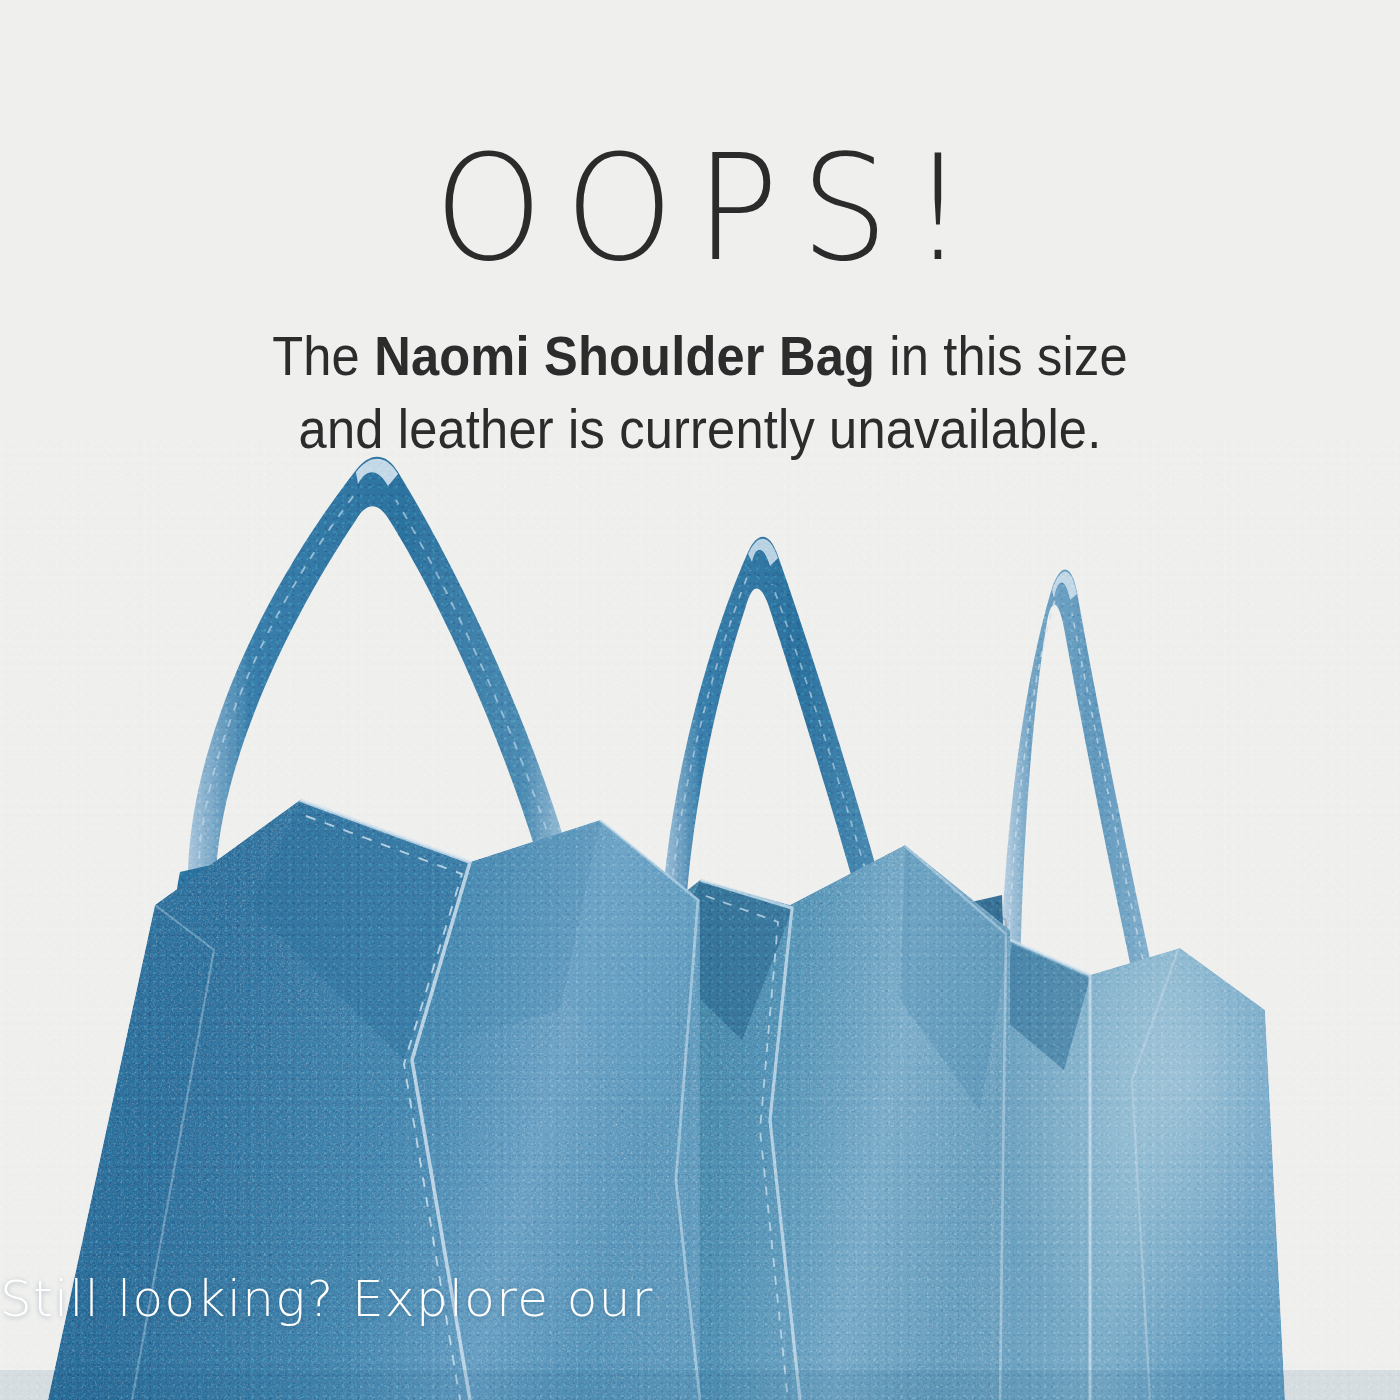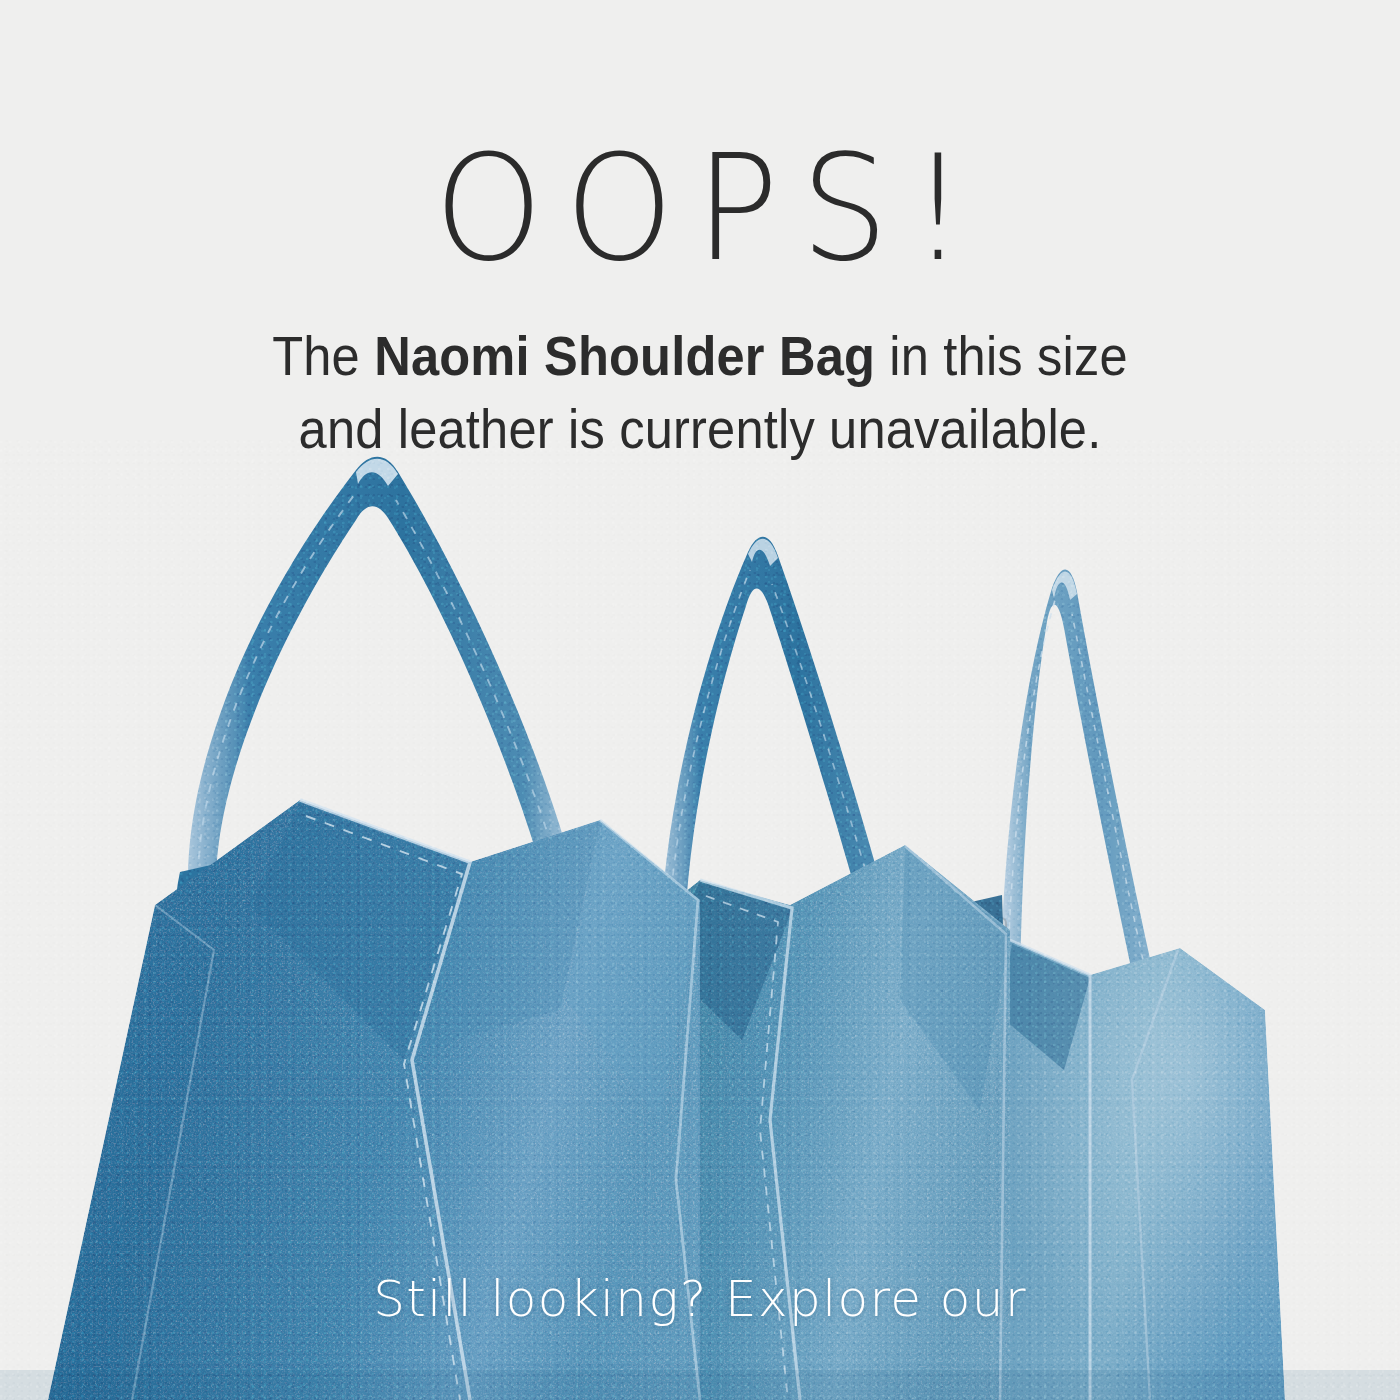--- a/index.html
+++ b/index.html
@@ -48,21 +48,20 @@
     color:#2c2c2c;
     font-family:"Liberation Sans", sans-serif;
     transform:scaleX(0.92);
     z-index:40;
   }
   .subhead b { font-weight:700; }
 
   .cta {
     position:absolute;
     bottom:68px; left:0; width:1400px;
-    text-align:center;
     font-size:50px;
     font-weight:300;
     line-height:1.32;
     letter-spacing:1.4px;
     color:#ffffff;
     font-family:"DejaVu Sans", sans-serif;
     z-index:45;
     text-shadow:0 1px 5px rgba(20,55,85,0.30);
   }
 

